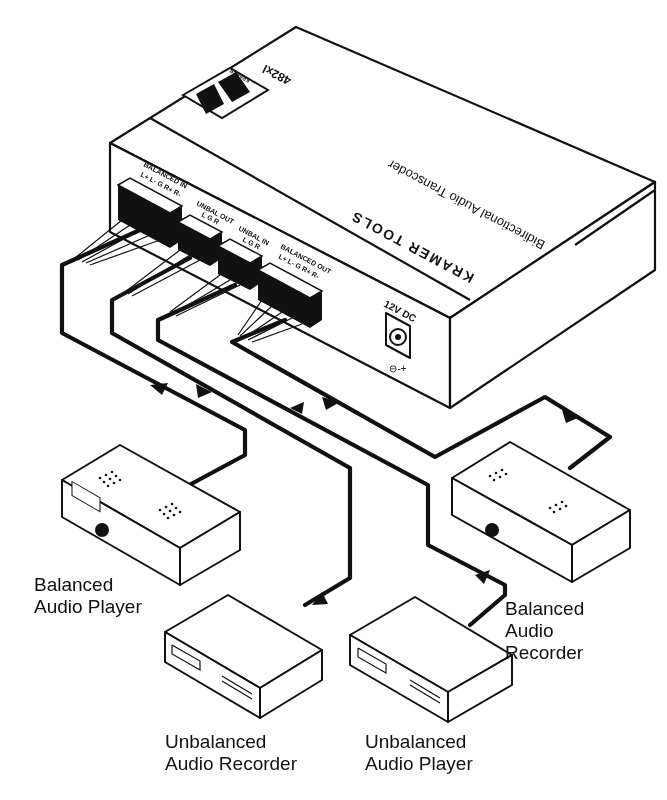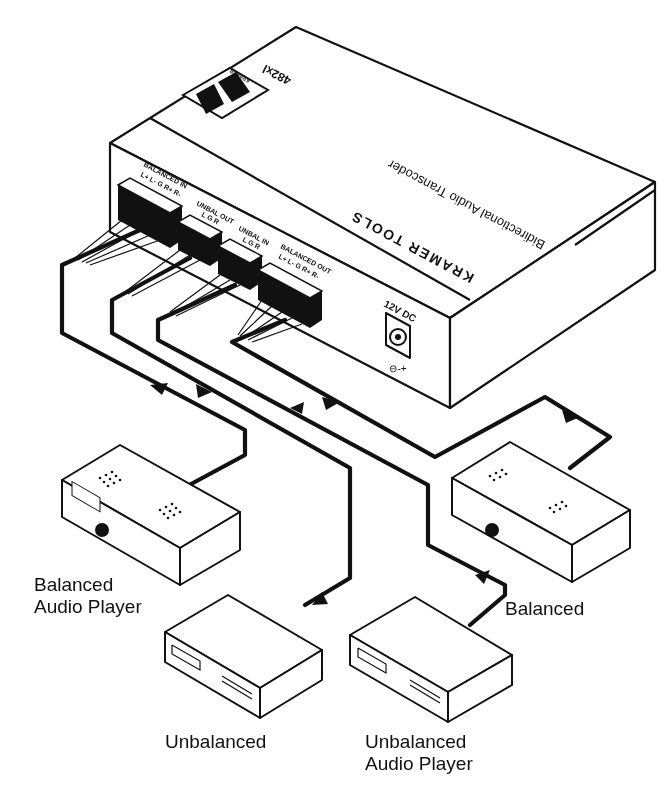--- a/index.html
+++ b/index.html
@@ -175,20 +175,23 @@
     <polyline class="thin" points="410,685 440,703"></polyline>
   </g>
 </svg>
 
 <div class="lbl" style="left:34px; top:574px; width:160px;">
   <div>Balanced</div>
   <div>Audio Player</div>
 </div>
 <div class="lbl" style="left:165px; top:731px; width:180px;">
   <div>Unbalanced</div>
+  <div>Audio Recorder</div>
 </div>
 <div class="lbl" style="left:365px; top:731px; width:160px;">
   <div>Unbalanced</div>
   <div>Audio Player</div>
 </div>
 <div class="lbl" style="left:505px; top:598px; width:120px;">
   <div>Balanced</div>
+  <div>Audio</div>
+  <div>Recorder</div>
 </div>
 
 </body></html>

